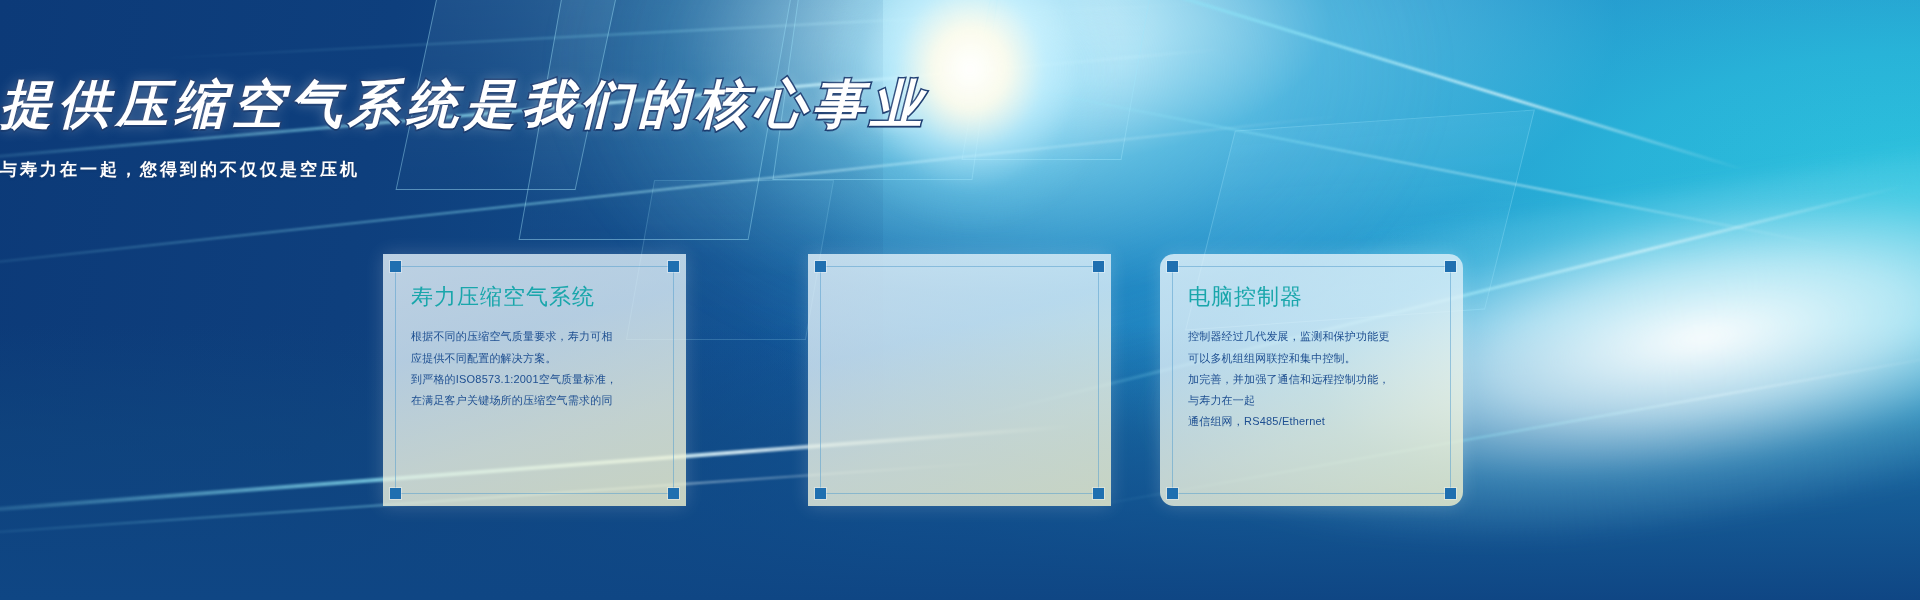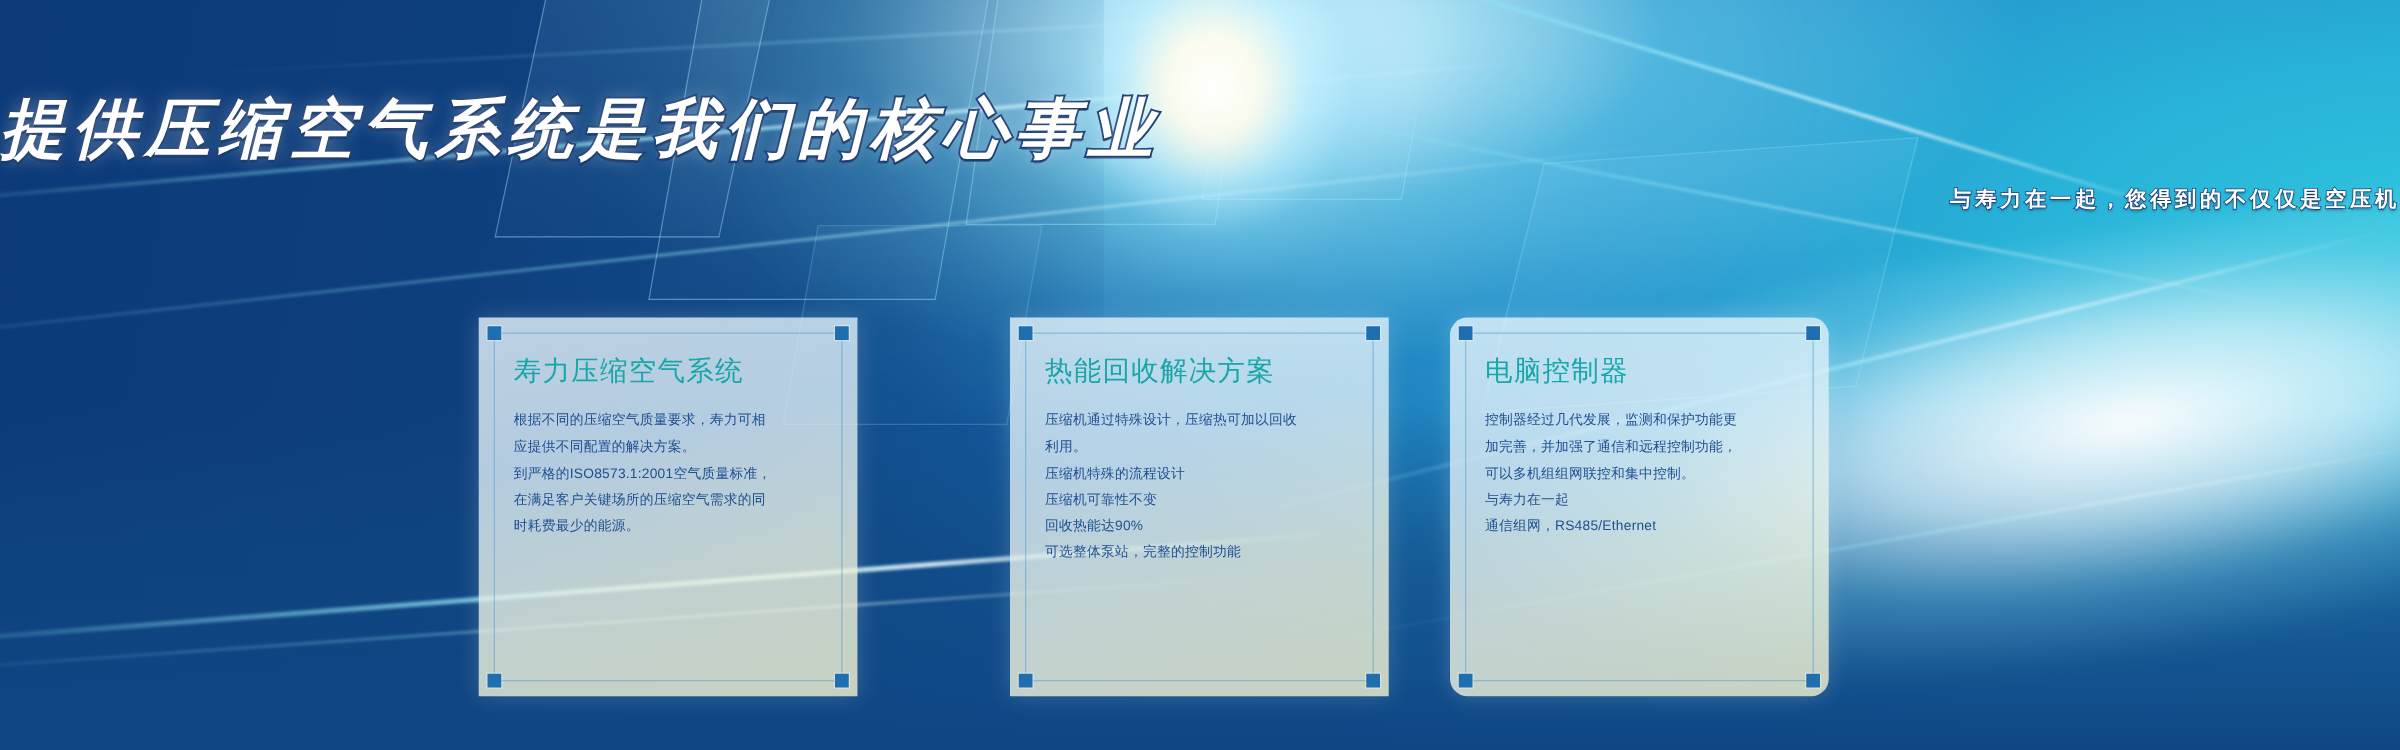--- a/index.html
+++ b/index.html
@@ -68,36 +68,36 @@
     display:inline-block;
     font-family:"DejaVu Serif","Liberation Serif",serif;
     font-weight:700;font-style:italic;
     font-size:52px;letter-spacing:6px;line-height:1;
     color:#ffffff;
     -webkit-text-stroke:3px #17386e;
     paint-order:stroke fill;
     text-shadow:0 2px 0 rgba(20,55,105,0.55), 0 0 14px rgba(255,255,255,0.35);
     white-space:nowrap;
   }
-  .subtitle-wrap{position:absolute;left:0;right:0;top:148px;text-align:right;}
+  .subtitle-wrap{position:absolute;left:0;right:0;top:158px;text-align:left;}
   .subtitle{
     display:inline-block;
     font-family:"Liberation Sans","DejaVu Sans",sans-serif;
     font-weight:700;font-size:17px;letter-spacing:3px;
     color:#ffffff;
     -webkit-text-stroke:1.2px #1d4379;
     paint-order:stroke fill;
     text-shadow:0 1px 2px rgba(18,52,100,0.6);
     white-space:nowrap;
   }
 
   
   .cards{position:absolute;left:0;top:254px;width:100%;height:290px;}
   .card{
-    position:absolute;top:0;width:303px;height:303px;
+    position:absolute;top:0;width:303px;height:252px;
     background:linear-gradient(165deg, rgba(232,245,252,0.80) 0%, rgba(226,242,250,0.78) 34%, rgba(238,243,226,0.80) 68%, rgba(239,240,205,0.82) 100%);
     box-shadow:0 0 18px rgba(255,255,255,0.18);
     padding-left:20px;
   }
   .card.c1{left:383px;}
   .card.c2{left:808px;}
   .card.c3{left:1160px;border-radius:14px;}
   .card-inner{
     position:absolute;left:12px;top:12px;right:12px;bottom:12px;
     border:1px solid rgba(90,160,205,0.55);
@@ -164,51 +164,41 @@
       <span class="cn tl"></span>
       <span class="cn tr"></span>
       <span class="cn bl"></span>
       <span class="cn br"></span>
       <div class="card-body">
         <h3 class="card-title">寿力压缩空气系统</h3>
         <div class="card-line">根据不同的压缩空气质量要求，寿力可相</div>
         <div class="card-line">应提供不同配置的解决方案。</div>
         <div class="card-line">到严格的ISO8573.1:2001空气质量标准，</div>
         <div class="card-line">在满足客户关键场所的压缩空气需求的同</div>
-        <div class="card-line">时耗费最少的能源。</div>
       </div>
     </div>
 
     <div class="card c2">
       <div class="card-inner"></div>
       <span class="cn tl"></span>
       <span class="cn tr"></span>
       <span class="cn bl"></span>
       <span class="cn br"></span>
-      <div class="card-body">
-        <h3 class="card-title">热能回收解决方案</h3>
-        <div class="card-line">压缩机通过特殊设计，压缩热可加以回收</div>
-        <div class="card-line">利用。</div>
-        <div class="card-line">压缩机特殊的流程设计</div>
-        <div class="card-line">压缩机可靠性不变</div>
-        <div class="card-line">回收热能达90%</div>
-        <div class="card-line">可选整体泵站，完整的控制功能</div>
-      </div>
     </div>
 
     <div class="card c3">
       <div class="card-inner"></div>
       <span class="cn tl"></span>
       <span class="cn tr"></span>
       <span class="cn bl"></span>
       <span class="cn br"></span>
       <div class="card-body">
         <h3 class="card-title">电脑控制器</h3>
         <div class="card-line">控制器经过几代发展，监测和保护功能更</div>
+        <div class="card-line">可以多机组组网联控和集中控制。</div>
         <div class="card-line">加完善，并加强了通信和远程控制功能，</div>
-        <div class="card-line">可以多机组组网联控和集中控制。</div>
         <div class="card-line">与寿力在一起</div>
         <div class="card-line">通信组网，RS485/Ethernet</div>
       </div>
     </div>
 
   </div>
 </div>
 
 </body></html>

